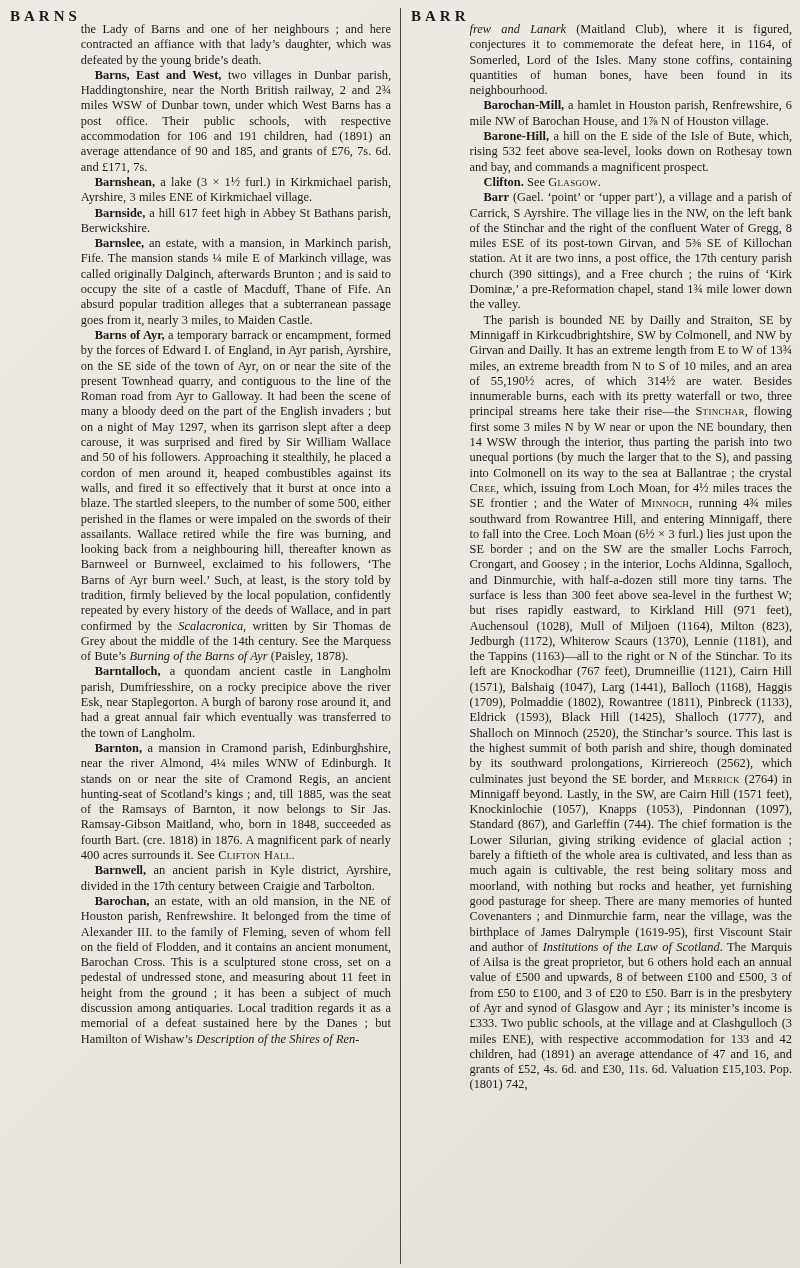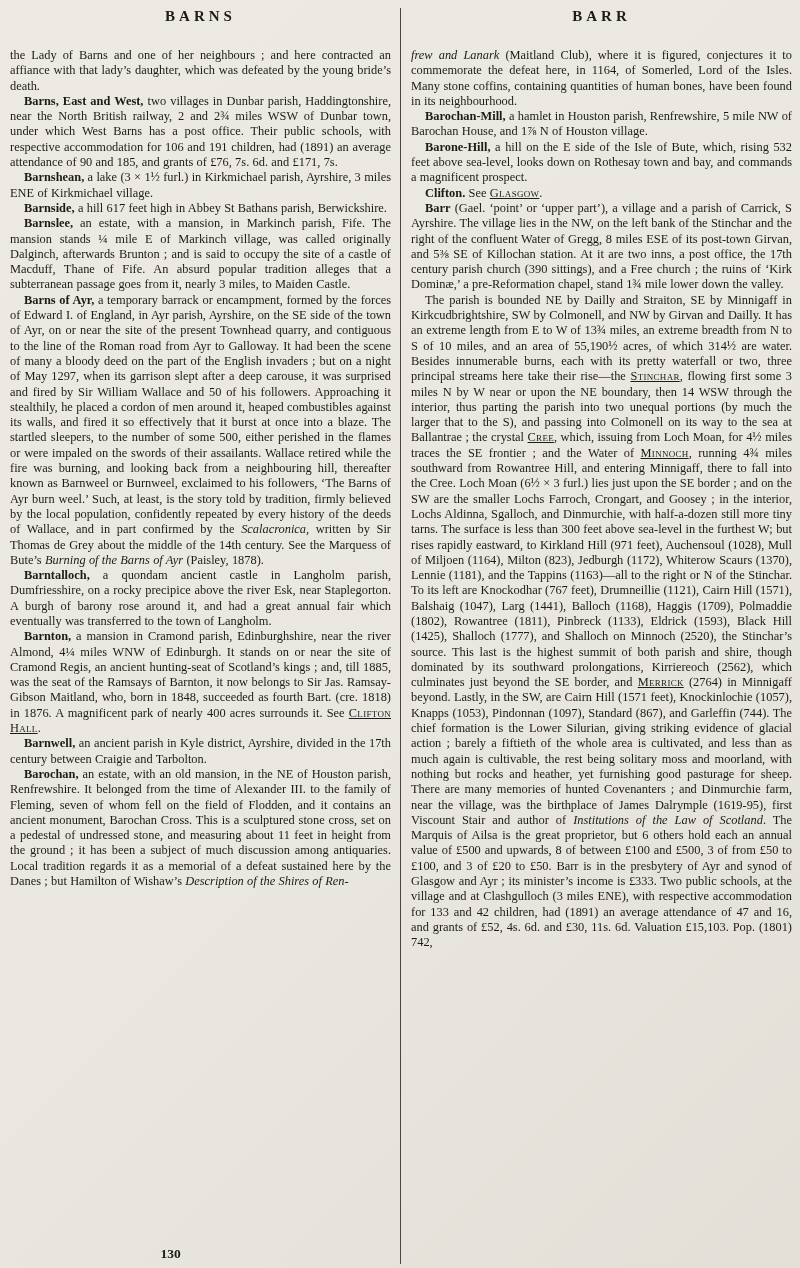--- a/index.html
+++ b/index.html
@@ -8,38 +8,38 @@
     background:#b9b6ae;
     font-family:"Liberation Serif","DejaVu Serif",serif;
     color:#1c1b19;
   }
   .page{
     position:relative;width:800px;height:1268px;box-sizing:border-box;
     background:linear-gradient(135deg,#eceae3 0%,#e9e7e0 55%,#e2dfd7 100%);
     padding:6px 8px 4px 10px;
   }
   .cols{display:flex;height:100%;box-sizing:border-box;}
-  .col{flex:1;min-width:0;display:flex;flex-direction:column;overflow:hidden;}
+  .col{flex:1;min-width:0;display:flex;overflow:hidden;}
   .col-left{padding-right:9px;}
   .col-right{padding-left:10px;}
   .divider{width:1px;background:#4a463f;margin-top:2px;}
   .col-header{
     text-align:center;font-weight:bold;font-size:15px;letter-spacing:4px;
     padding:2px 0 7px 0;flex:0 0 auto;
   }
   .col-body{flex:1 1 auto;overflow:hidden;margin-top:16px;}
   .para{
     margin:0;text-align:justify;text-indent:14px;
     font-size:12.4px;line-height:15.3px;
     word-spacing:0.2px;
   }
   .para.no-indent{text-indent:0;}
   .bold{font-weight:bold;}
   .italic{font-style:italic;}
-  .smallcaps{font-variant:small-caps;letter-spacing:0.3px;text-decoration:underline;}
+  .smallcaps{font-variant:small-caps;letter-spacing:0.3px;}
   .page-number{
     flex:0 0 auto;text-align:center;font-weight:bold;font-size:13.5px;
     padding:3px 60px 2px 0;
   }
 </style>
 </head>
 <body>
 
 <div class="page">
   <div class="cols">
@@ -51,30 +51,29 @@
           <p class="para"><span class="bold">Barns, East and West,</span><span> two villages in Dunbar parish, Haddingtonshire, near the North British railway, 2 and 2¾ miles WSW of Dunbar town, under which West Barns has a post office.  Their public schools, with respective accommodation for 106 and 191 children, had (1891) an average attendance of 90 and 185, and grants of £76, 7s. 6d. and £171, 7s.</span></p>
           <p class="para"><span class="bold">Barnshean,</span><span> a lake (3 × 1½ furl.) in Kirkmichael parish, Ayrshire, 3 miles ENE of Kirkmichael village.</span></p>
           <p class="para"><span class="bold">Barnside,</span><span> a hill 617 feet high in Abbey St Bathans parish, Berwickshire.</span></p>
           <p class="para"><span class="bold">Barnslee,</span><span> an estate, with a mansion, in Markinch parish, Fife.  The mansion stands ¼ mile E of Markinch village, was called originally Dalginch, afterwards Brunton ; and is said to occupy the site of a castle of Macduff, Thane of Fife.  An absurd popular tradition alleges that a subterranean passage goes from it, nearly 3 miles, to Maiden Castle.</span></p>
           <p class="para"><span class="bold">Barns of Ayr,</span><span> a temporary barrack or encampment, formed by the forces of Edward I. of England, in Ayr parish, Ayrshire, on the SE side of the town of Ayr, on or near the site of the present Townhead quarry, and contiguous to the line of the Roman road from Ayr to Galloway.  It had been the scene of many a bloody deed on the part of the English invaders ; but on a night of May 1297, when its garrison slept after a deep carouse, it was surprised and fired by Sir William Wallace and 50 of his followers.  Approaching it stealthily, he placed a cordon of men around it, heaped combustibles against its walls, and fired it so effectively that it burst at once into a blaze.  The startled sleepers, to the number of some 500, either perished in the flames or were impaled on the swords of their assailants.  Wallace retired while the fire was burning, and looking back from a neighbouring hill, thereafter known as Barnweel or Burnweel, exclaimed to his followers, ‘The Barns of Ayr burn weel.’  Such, at least, is the story told by tradition, firmly believed by the local population, confidently repeated by every history of the deeds of Wallace, and in part confirmed by the </span><span class="italic">Scalacronica,</span><span> written by Sir Thomas de Grey about the middle of the 14th century.  See the Marquess of Bute’s </span><span class="italic">Burning of the Barns of Ayr</span><span> (Paisley, 1878).</span></p>
           <p class="para"><span class="bold">Barntalloch,</span><span> a quondam ancient castle in Langholm parish, Dumfriesshire, on a rocky precipice above the river Esk, near Staplegorton.  A burgh of barony rose around it, and had a great annual fair which eventually was transferred to the town of Langholm.</span></p>
           <p class="para"><span class="bold">Barnton,</span><span> a mansion in Cramond parish, Edinburghshire, near the river Almond, 4¼ miles WNW of Edinburgh.  It stands on or near the site of Cramond Regis, an ancient hunting-seat of Scotland’s kings ; and, till 1885, was the seat of the Ramsays of Barnton, it now belongs to Sir Jas. Ramsay-Gibson Maitland, who, born in 1848, succeeded as fourth Bart. (cre. 1818) in 1876.  A magnificent park of nearly 400 acres surrounds it.  See </span><span class="smallcaps">Clifton Hall</span><span>.</span></p>
           <p class="para"><span class="bold">Barnwell,</span><span> an ancient parish in Kyle district, Ayrshire, divided in the 17th century between Craigie and Tarbolton.</span></p>
           <p class="para"><span class="bold">Barochan,</span><span> an estate, with an old mansion, in the NE of Houston parish, Renfrewshire.  It belonged from the time of Alexander III. to the family of Fleming, seven of whom fell on the field of Flodden, and it contains an ancient monument, Barochan Cross.  This is a sculptured stone cross, set on a pedestal of undressed stone, and measuring about 11 feet in height from the ground ; it has been a subject of much discussion among antiquaries.  Local tradition regards it as a memorial of a defeat sustained here by the Danes ; but Hamilton of Wishaw’s </span><span class="italic">Description of the Shires of Ren-</span></p>
         </div>
-      <div class="page-number">130</div>
     </div>
 
     <div class="divider"></div>
 
     <div class="col col-right">
       <div class="col-header">BARR</div>
       <div class="col-body">
           <p class="para no-indent"><span class="italic">frew and Lanark</span><span> (Maitland Club), where it is figured, conjectures it to commemorate the defeat here, in 1164, of Somerled, Lord of the Isles.  Many stone coffins, containing quantities of human bones, have been found in its neighbourhood.</span></p>
-          <p class="para"><span class="bold">Barochan-Mill,</span><span> a hamlet in Houston parish, Renfrewshire, 5 mile NW of Barochan House, and 1⅞ N of Houston village.</span></p>
+          <p class="para"><span class="bold">Barochan-Mill,</span><span> a hamlet in Houston parish, Renfrewshire, 6 mile NW of Barochan House, and 1⅞ N of Houston village.</span></p>
           <p class="para"><span class="bold">Barone-Hill,</span><span> a hill on the E side of the Isle of Bute, which, rising 532 feet above sea-level, looks down on Rothesay town and bay, and commands a magnificent prospect.</span></p>
           <p class="para"><span class="bold">Clifton.</span><span>  See </span><span class="smallcaps">Glasgow</span><span>.</span></p>
           <p class="para"><span class="bold">Barr</span><span> (Gael. ‘point’ or ‘upper part’), a village and a parish of Carrick, S Ayrshire.  The village lies in the NW, on the left bank of the Stinchar and the right of the confluent Water of Gregg, 8 miles ESE of its post-town Girvan, and 5⅜ SE of Killochan station.  At it are two inns, a post office, the 17th century parish church (390 sittings), and a Free church ; the ruins of ‘Kirk Dominæ,’ a pre-Reformation chapel, stand 1¾ mile lower down the valley.</span></p>
           <p class="para"><span>The parish is bounded NE by Dailly and Straiton, SE by Minnigaff in Kirkcudbrightshire, SW by Colmonell, and NW by Girvan and Dailly.  It has an extreme length from E to W of 13¾ miles, an extreme breadth from N to S of 10 miles, and an area of 55,190½ acres, of which 314½ are water.  Besides innumerable burns, each with its pretty waterfall or two, three principal streams here take their rise—the </span><span class="smallcaps">Stinchar</span><span>, flowing first some 3 miles N by W near or upon the NE boundary, then 14 WSW through the interior, thus parting the parish into two unequal portions (by much the larger that to the S), and passing into Colmonell on its way to the sea at Ballantrae ; the crystal </span><span class="smallcaps">Cree</span><span>, which, issuing from Loch Moan, for 4½ miles traces the SE frontier ; and the Water of </span><span class="smallcaps">Minnoch</span><span>, running 4¾ miles southward from Rowantree Hill, and entering Minnigaff, there to fall into the Cree.  Loch Moan (6½ × 3 furl.) lies just upon the SE border ; and on the SW are the smaller Lochs Farroch, Crongart, and Goosey ; in the interior, Lochs Aldinna, Sgalloch, and Dinmurchie, with half-a-dozen still more tiny tarns.  The surface is less than 300 feet above sea-level in the furthest W; but rises rapidly eastward, to Kirkland Hill (971 feet), Auchensoul (1028), Mull of Miljoen (1164), Milton (823), Jedburgh (1172), Whiterow Scaurs (1370), Lennie (1181), and the Tappins (1163)—all to the right or N of the Stinchar.  To its left are Knockodhar (767 feet), Drumneillie (1121), Cairn Hill (1571), Balshaig (1047), Larg (1441), Balloch (1168), Haggis (1709), Polmaddie (1802), Rowantree (1811), Pinbreck (1133), Eldrick (1593), Black Hill (1425), Shalloch (1777), and Shalloch on Minnoch (2520), the Stinchar’s source.  This last is the highest summit of both parish and shire, though dominated by its southward prolongations, Kirriereoch (2562), which culminates just beyond the SE border, and </span><span class="smallcaps">Merrick</span><span> (2764) in Minnigaff beyond.  Lastly, in the SW, are Cairn Hill (1571 feet), Knockinlochie (1057), Knapps (1053), Pindonnan (1097), Standard (867), and Garleffin (744).  The chief formation is the Lower Silurian, giving striking evidence of glacial action ; barely a fiftieth of the whole area is cultivated, and less than as much again is cultivable, the rest being solitary moss and moorland, with nothing but rocks and heather, yet furnishing good pasturage for sheep.  There are many memories of hunted Covenanters ; and Dinmurchie farm, near the village, was the birthplace of James Dalrymple (1619-95), first Viscount Stair and author of </span><span class="italic">Institutions of the Law of Scotland</span><span>.  The Marquis of Ailsa is the great proprietor, but 6 others hold each an annual value of £500 and upwards, 8 of between £100 and £500, 3 of from £50 to £100, and 3 of £20 to £50.  Barr is in the presbytery of Ayr and synod of Glasgow and Ayr ; its minister’s income is £333.  Two public schools, at the village and at Clashgulloch (3 miles ENE), with respective accommodation for 133 and 42 children, had (1891) an average attendance of 47 and 16, and grants of £52, 4s. 6d. and £30, 11s. 6d.  Valuation £15,103.  Pop. (1801) 742,</span></p>
         </div>
     </div>
 
   </div>
 </div>
 

